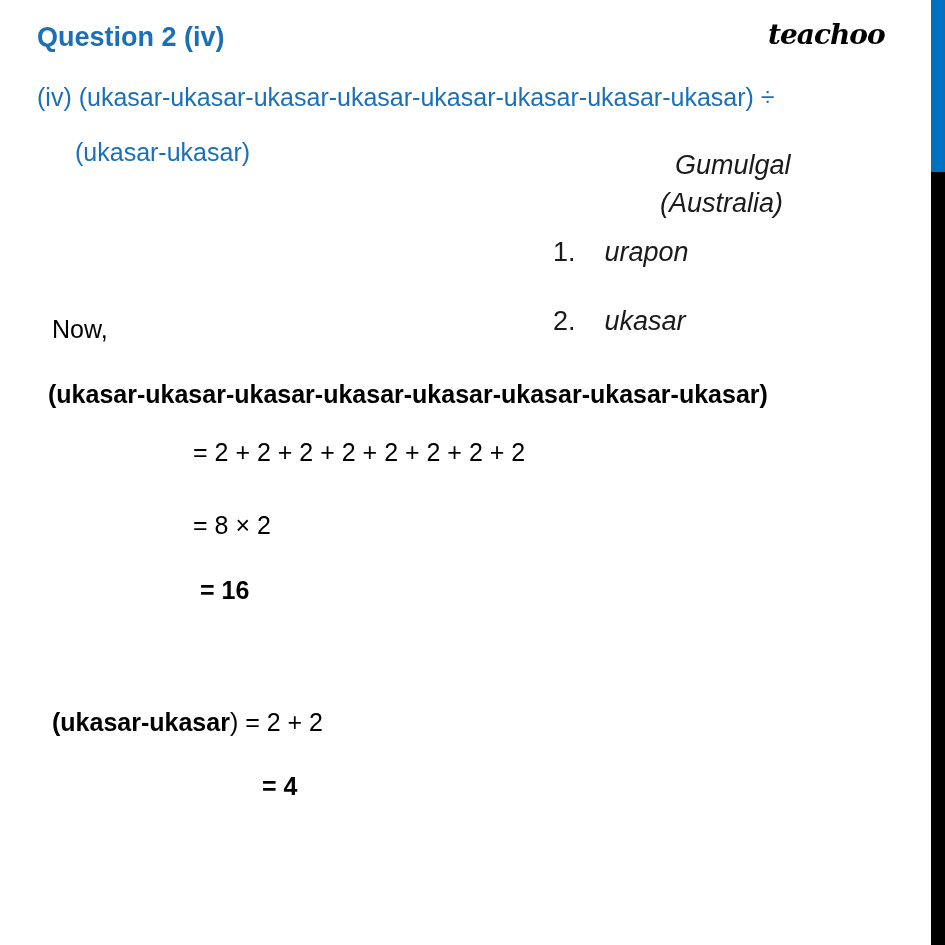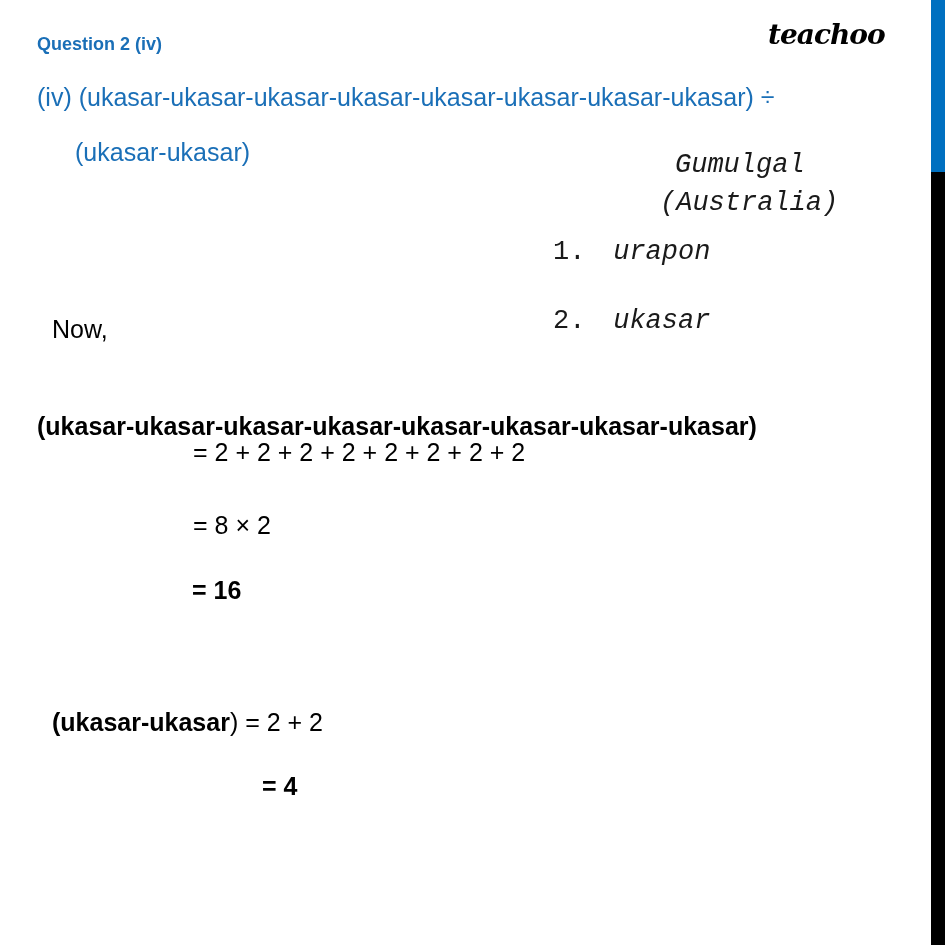--- a/index.html
+++ b/index.html
@@ -4,43 +4,43 @@
   <style>
     html, body { margin: 0; padding: 0; }
     body {
       width: 945px; height: 945px; position: relative; overflow: hidden;
       background: #ffffff;
       font-family: "Liberation Sans", "DejaVu Sans", sans-serif;
       color: #000;
     }
     .abs { position: absolute; white-space: nowrap; }
     .blue { color: #1a6fb7; }
-    .q-title { left: 37px; top: 22px; font-size: 18px; font-weight: bold; margin-top: 12px; }
+    .q-title { left: 37px; top: 22px; font-size: 27px; font-weight: bold; }
     .q-line1 { left: 37px; top: 83px; font-size: 25px; }
     .q-line2 { left: 37px; top: 138px; font-size: 25px; margin-left: 38px; }
     .logo {
       left: 768px; top: 18px; font-size: 28px; font-weight: bold; font-style: italic;
       font-family: "DejaVu Serif", serif; letter-spacing: -1px;
     }
     .hand {
-      font-family: Liberation Mono, monospace; font-style: italic; color: #1a1a1a;
+      font-family: Liberation Sans, sans-serif; font-style: italic; color: #1a1a1a;
       font-size: 27px;
     }
     .h-g1 { left: 675px; top: 150px; }
     .h-g2 { left: 660px; top: 188px; }
     .h-i1 { left: 553px; top: 230px; margin-top: 7px; }
     .h-i2 { left: 553px; top: 270px; margin-top: 36px; }
     .h-num { display: inline-block; width: 44px; font-style: normal; }
     .body-text { font-size: 25px; }
     .bold { font-weight: bold; }
     .now { left: 52px; top: 315px; }
-    .expr1 { left: 37px; top: 380px; margin-top: 32px; }
+    .expr1 { left: 48px; top: 380px; }
     .s1 { left: 193px; top: 438px; }
     .s2 { left: 193px; top: 511px; }
-    .s3 { left: 192px; top: 576px; }
+    .s3 { left: 200px; top: 576px; }
     .expr2 { left: 52px; top: 708px; }
     .s4 { left: 262px; top: 772px; }
     .sidebar-blue { position: absolute; left: 931px; top: 0; width: 14px; height: 172px; background: #0070c0; }
     .sidebar-black { position: absolute; left: 931px; top: 172px; width: 14px; height: 773px; background: #000; }
   </style>
 </head>
 <body>
 
 <div class="abs blue q-title">Question 2 (iv)</div>
 <div class="abs blue q-line1 body-text">(iv) (ukasar-ukasar-ukasar-ukasar-ukasar-ukasar-ukasar-ukasar) ÷</div>

